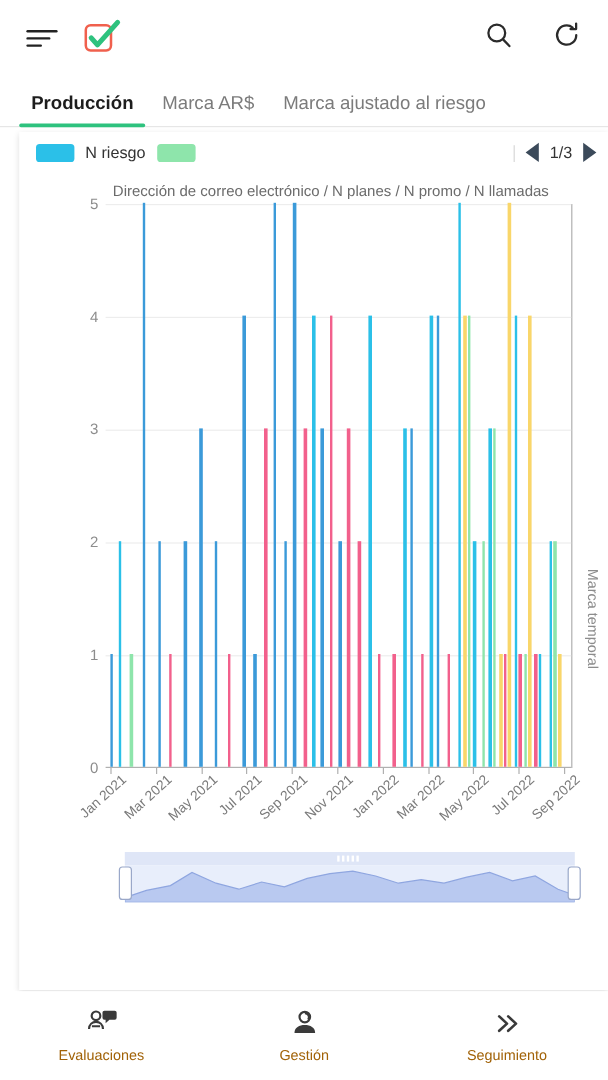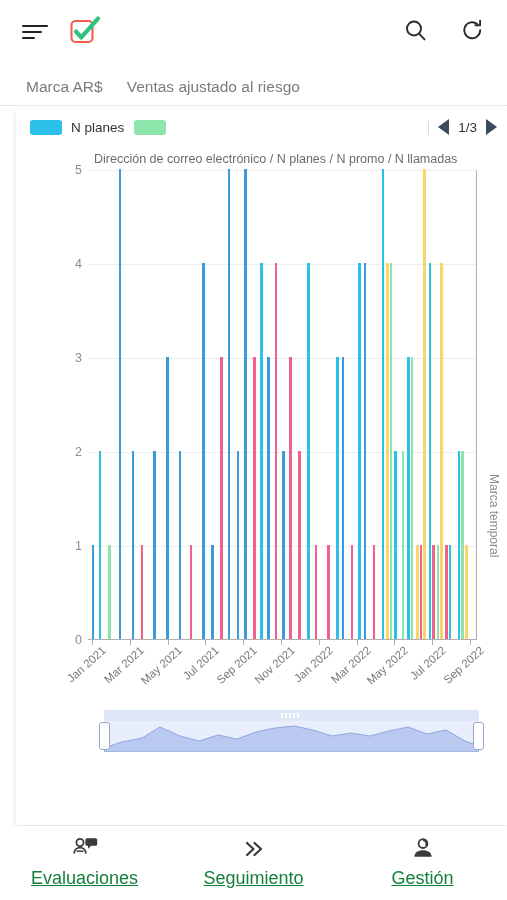--- a/index.html
+++ b/index.html
@@ -96,21 +96,21 @@
                 background: #e8eefb; overflow: hidden; }
   .range-handle { position: absolute; top: 12px; width: 11px; height: 28px;
                   background: #fff; border: 1px solid #9aa8c9; border-radius: 3px; cursor: ew-resize; }
 
   
   .bottomnav {
     position: absolute; left: 0; bottom: 0; width: 507px; height: 74px;
     background: #ffffff; display: flex; align-items: center;
   }
   .navitem { flex: 1; display: flex; flex-direction: column; align-items: center; gap: 7px; cursor: pointer; }
-  .navlabel { font-size: 18px; color: #15803d; text-decoration: underline; }
+  .navlabel { font-size: 12px; color: #a16207; }
   .navicon { height: 24px; display: flex; align-items: center; justify-content: center; }
 </style>
 </head>
 <body>
 
 <div id="app">
 
   <div class="topbar">
     <div class="topbar-left">
       <div class="hamburger">
@@ -135,30 +135,31 @@
       <div>
         <svg width="25" height="25" viewBox="0 0 25 25">
           <path d="M20.2 12.3 A8 8 0 1 1 17.2 6.0" fill="none" stroke="#2b2b2b" stroke-width="1.9" stroke-linecap="round"></path>
           <path d="M20.1 2.6 L20.1 7.2 L15.4 7.2" fill="none" stroke="#2b2b2b" stroke-width="1.9" stroke-linecap="round" stroke-linejoin="round"></path>
         </svg>
       </div>
     </div>
   </div>
 
   <div class="tabs">
+    <div class="tab active">Producción</div>
     <div class="tab">Marca AR$</div>
-    <div class="tab">Ventas ajustado al riesgo</div>
+    <div class="tab">Marca ajustado al riesgo</div>
   </div>
 
   <div class="card">
 
     <div class="legend">
       <div class="legend-item">
         <span class="swatch" id="sw1" style="background: rgb(43, 192, 232);"></span>
-        <span class="legend-label">N planes</span>
+        <span class="legend-label">N riesgo</span>
       </div>
       <div class="legend-item">
         <span class="swatch" id="sw2" style="background: rgb(142, 229, 171);"></span>
       </div>
       <div class="legend-pager">
         <span class="legend-divider"></span>
         <span class="pager-arrow left"></span>
         <span class="pager-text">1/3</span>
         <span class="pager-arrow right"></span>
       </div>
@@ -287,30 +288,30 @@
           <path d="M2.2 16.5 C2.2 12.6 5 10.6 8 10.6 C11 10.6 13.8 12.6 13.8 16.5" fill="none" stroke="#3a3a3a" stroke-width="1.8"></path>
           <line x1="4.6" y1="14.2" x2="11.4" y2="14.2" stroke="#3a3a3a" stroke-width="1.5"></line>
           <path d="M15 1.2 h8.6 a1.6 1.6 0 0 1 1.6 1.6 v4.4 a1.6 1.6 0 0 1 -1.6 1.6 h-4.4 l-3.2 3 v-3 h-1 a1.6 1.6 0 0 1 -1.6 -1.6 v-4.4 a1.6 1.6 0 0 1 1.6 -1.6 z" fill="#3a3a3a"></path>
         </svg>
       </span>
       <span class="navlabel">Evaluaciones</span>
     </div>
     <div class="navitem">
       <span class="navicon">
         <svg width="26" height="24" viewBox="0 0 26 24">
-          <path d="M6 6 L12.5 12 L6 18" fill="none" stroke="#3a3a3a" stroke-width="2.2" stroke-linecap="round" stroke-linejoin="round"></path>
-          <path d="M13.5 6 L20 12 L13.5 18" fill="none" stroke="#3a3a3a" stroke-width="2.2" stroke-linecap="round" stroke-linejoin="round"></path>
+          <circle cx="13" cy="6.6" r="4.4" fill="none" stroke="#3a3a3a" stroke-width="1.8"></circle>
+          <path d="M13 3.4 A3.2 3.2 0 0 1 15.6 8.6" fill="none" stroke="#3a3a3a" stroke-width="1.6"></path>
+          <path d="M4.4 19.8 C4.4 15.2 8.4 13.2 13 13.2 C17.6 13.2 21.6 15.2 21.6 19.8 Z" fill="#3a3a3a"></path>
         </svg>
       </span>
-      <span class="navlabel">Seguimiento</span>
+      <span class="navlabel">Gestión</span>
     </div>
     <div class="navitem">
       <span class="navicon">
         <svg width="26" height="24" viewBox="0 0 26 24">
-          <circle cx="13" cy="6.6" r="4.4" fill="none" stroke="#3a3a3a" stroke-width="1.8"></circle>
-          <path d="M13 3.4 A3.2 3.2 0 0 1 15.6 8.6" fill="none" stroke="#3a3a3a" stroke-width="1.6"></path>
-          <path d="M4.4 19.8 C4.4 15.2 8.4 13.2 13 13.2 C17.6 13.2 21.6 15.2 21.6 19.8 Z" fill="#3a3a3a"></path>
+          <path d="M6 6 L12.5 12 L6 18" fill="none" stroke="#3a3a3a" stroke-width="2.2" stroke-linecap="round" stroke-linejoin="round"></path>
+          <path d="M13.5 6 L20 12 L13.5 18" fill="none" stroke="#3a3a3a" stroke-width="2.2" stroke-linecap="round" stroke-linejoin="round"></path>
         </svg>
       </span>
-      <span class="navlabel">Gestión</span>
+      <span class="navlabel">Seguimiento</span>
     </div>
   </div>
 </div>
 
 </body></html>

